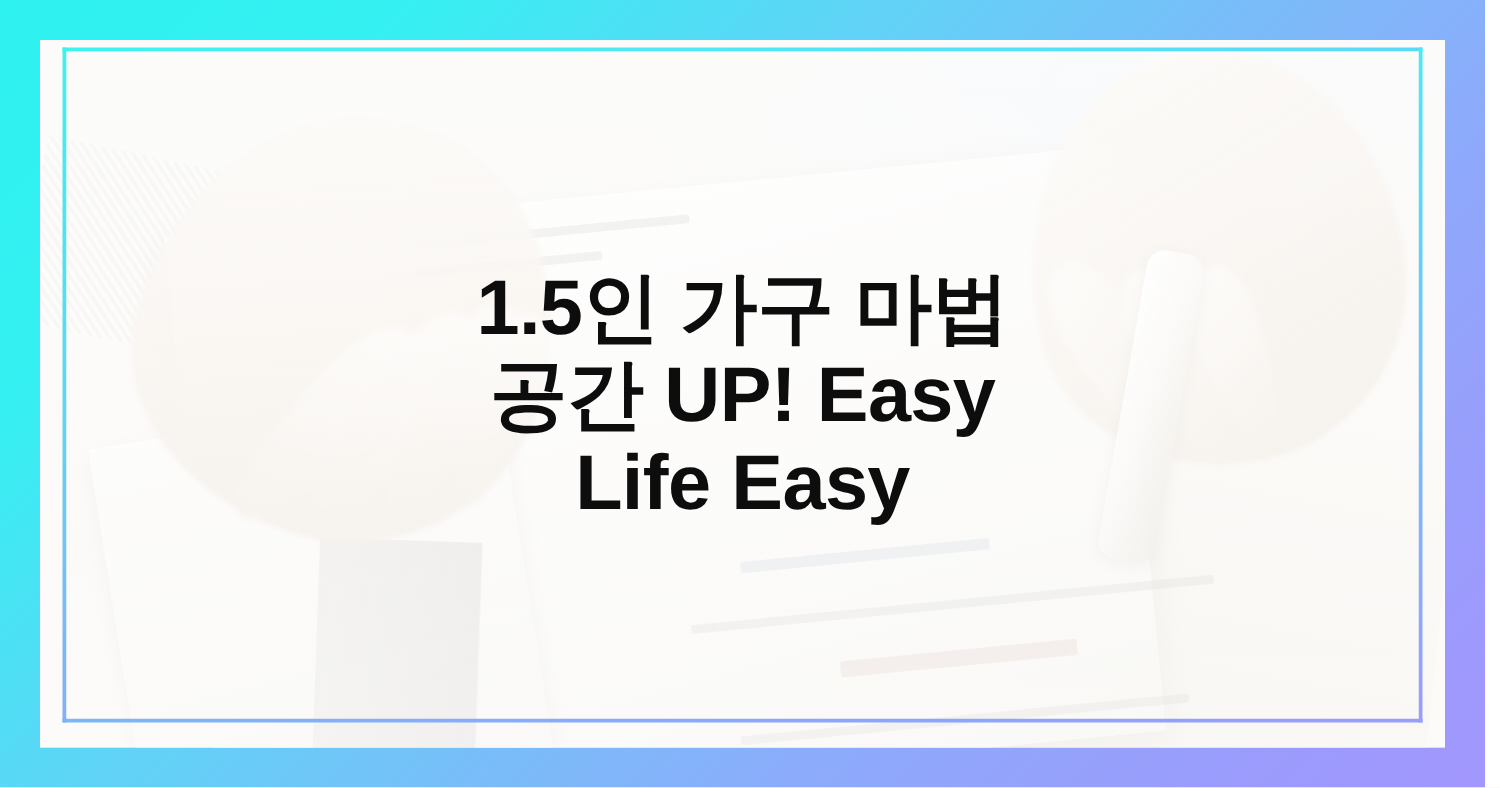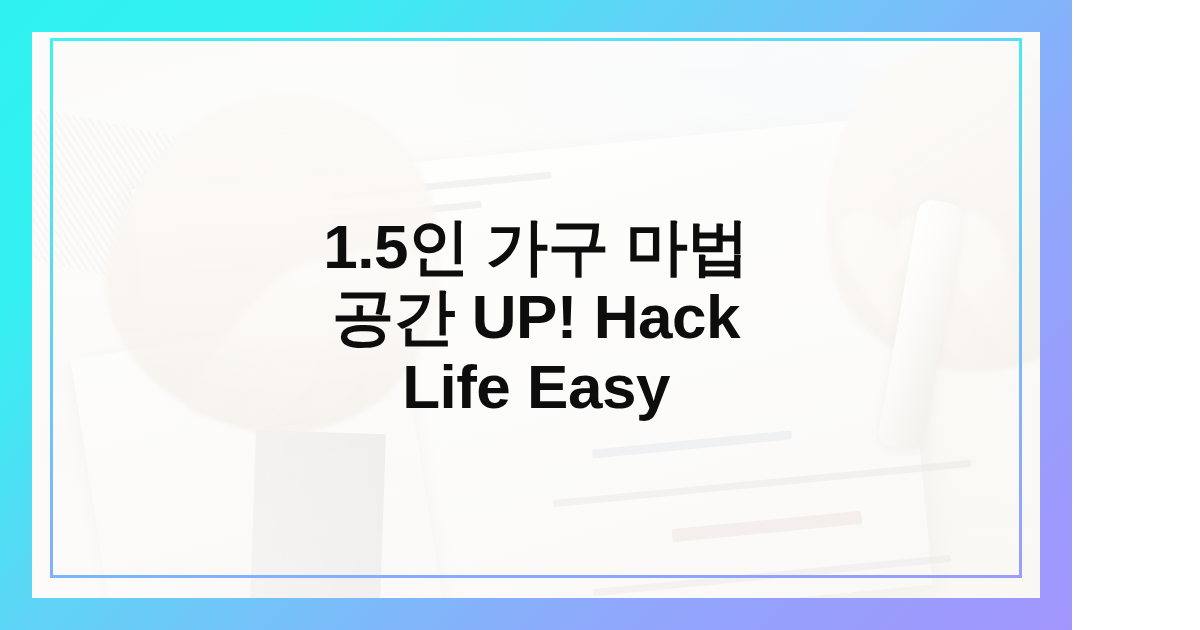--- a/index.html
+++ b/index.html
@@ -3,21 +3,21 @@
 <meta charset="utf-8">
 <style>
   html, body {
     margin: 0;
     padding: 0;
     background: #ffffff;
   }
 
   #canvas {
     position: relative;
-    width: 1072px;
+    width: 1188px;
     height: 630px;
     overflow: hidden;
     font-family: "Liberation Sans", sans-serif;
   }
 
   
   .gradient-frame {
     position: absolute;
     inset: 0;
     background: linear-gradient(135deg,
@@ -294,17 +294,17 @@
 
   <div class="inner-border">
     <span class="ib-top"></span>
     <span class="ib-right"></span>
     <span class="ib-bottom"></span>
     <span class="ib-left"></span>
   </div>
 
   <div class="title-block">
     <span class="title-line">1.5인 가구 마법</span>
-    <span class="title-line">공간 UP! Hack</span>
+    <span class="title-line">공간 UP! Easy</span>
     <span class="title-line">Life Easy</span>
   </div>
 
 </div>
 
 </body></html>

